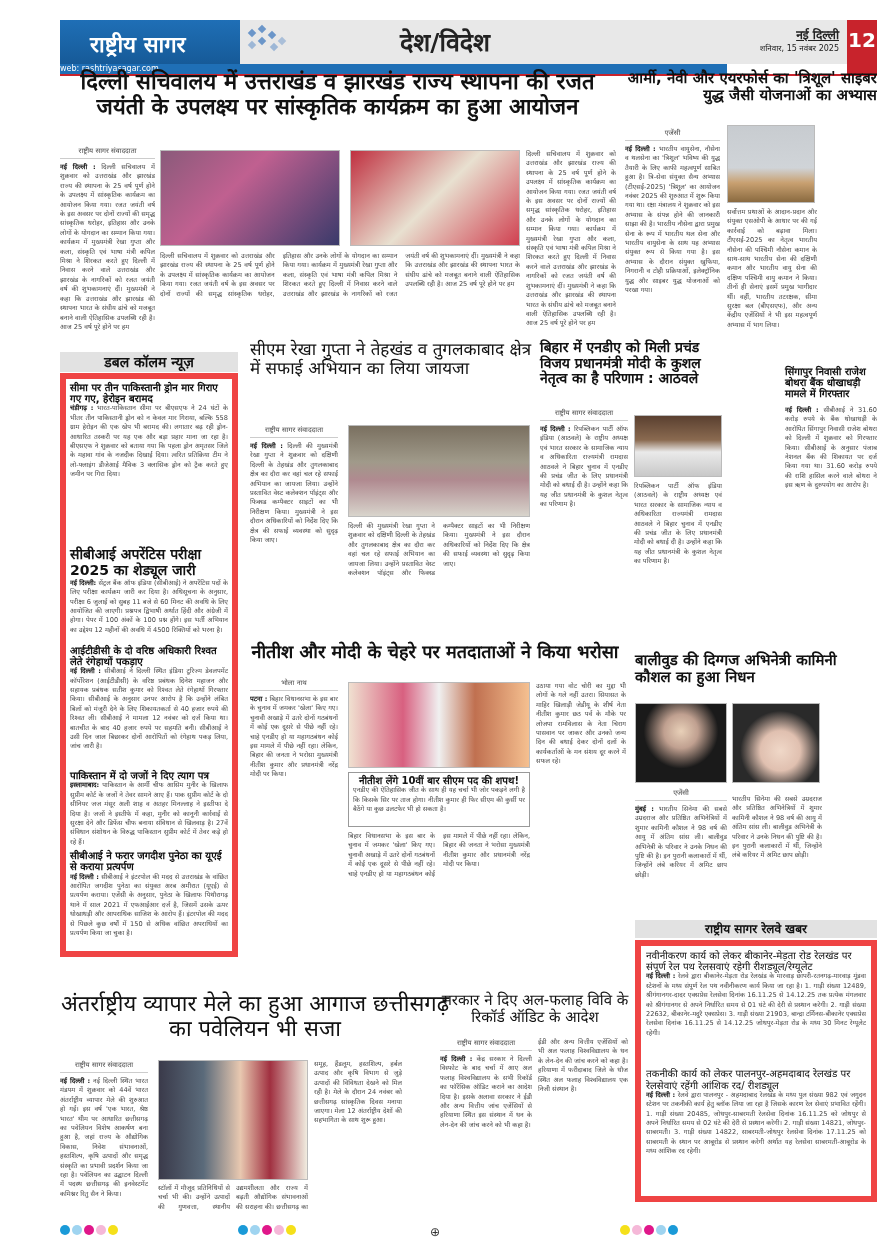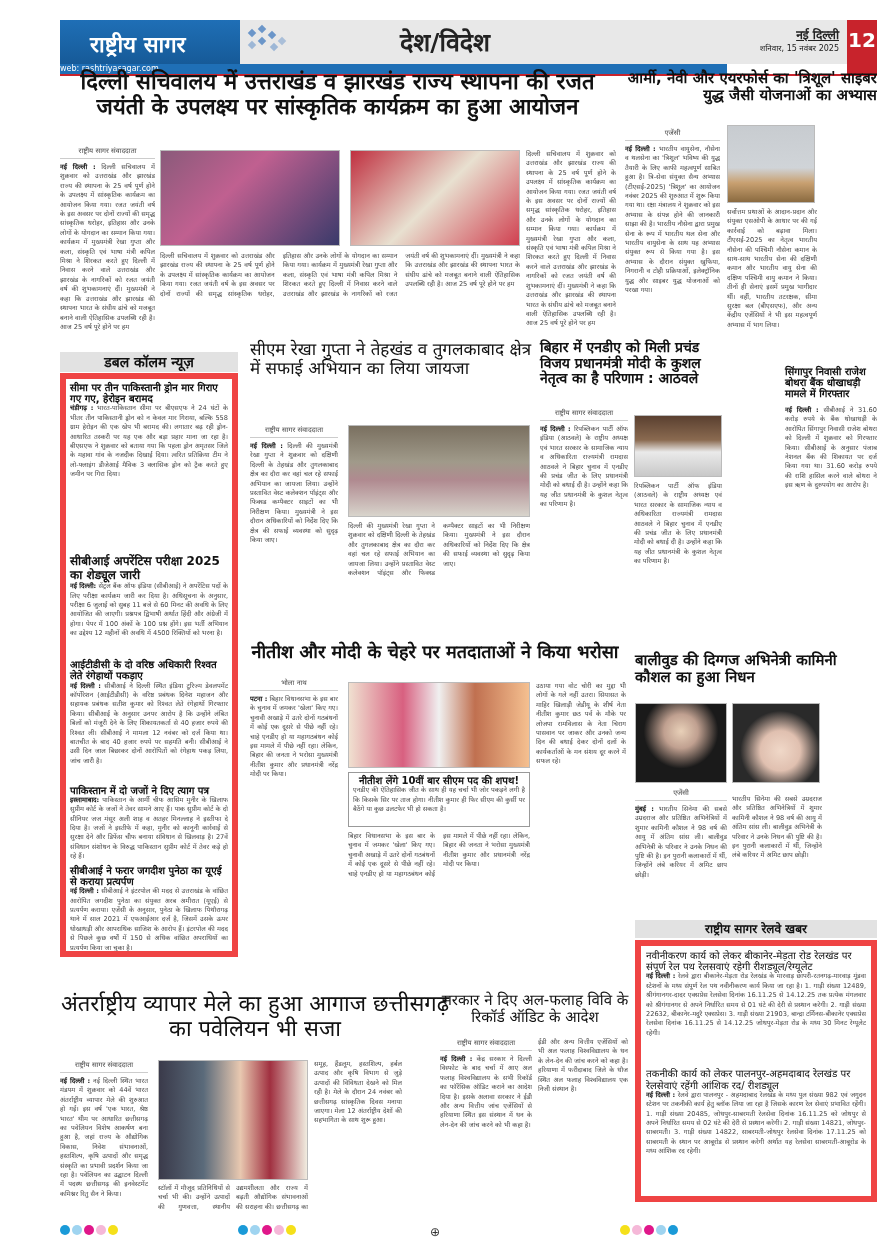--- a/index.html
+++ b/index.html
@@ -66,23 +66,23 @@
   <div class="byline">एजेंसी</div>
   <div class="body" style="height:202px;margin-top:4px"><b>नई दिल्ली :</b> <span>भारतीय वायुसेना, नौसेना व थलसेना का 'त्रिशूल' भविष्य की युद्ध तैयारी के लिए काफी महत्वपूर्ण साबित हुआ है। त्रि-सेवा संयुक्त सैन्य अभ्यास (टीएसई-2025) 'त्रिशूल' का आयोजन नवंबर 2025 की शुरुआत में शुरू किया गया था। रक्षा मंत्रालय ने शुक्रवार को इस अभ्यास के संपन्न होने की जानकारी साझा की है। भारतीय नौसेना द्वारा प्रमुख सेना के रूप में भारतीय थल सेना और भारतीय वायुसेना के साथ यह अभ्यास संयुक्त रूप से किया गया है। इस अभ्यास के दौरान संयुक्त खुफिया, निगरानी व टोही प्रक्रियाओं, इलेक्ट्रॉनिक युद्ध और साइबर युद्ध योजनाओं को परखा गया।</span></div>
  </div>
  <div class="photo" style="left:667px;top:105px;width:88px;height:78px;background:linear-gradient(180deg,#c8ccd0 0%,#d0d4d8 55%,#c8a070 75%,#8a6a40)"></div>
  <div class="body abs" style="left:667px;top:188px;width:90px;height:125px">सर्वोत्तम प्रथाओं के आदान-प्रदान और संयुक्त एसओपी के आधार पर की गई कार्रवाई को बढ़ावा मिला। टीएसई-2025 का नेतृत्व भारतीय नौसेना की पश्चिमी नौसेना कमान के साथ-साथ भारतीय सेना की दक्षिणी कमान और भारतीय वायु सेना की दक्षिण पश्चिमी वायु कमान ने किया। तीनों ही सेनाएं इसमें प्रमुख भागीदार थीं। वहीं, भारतीय तटरक्षक, सीमा सुरक्षा बल (बीएसएफ), और अन्य केंद्रीय एजेंसियों ने भी इस महत्वपूर्ण अभ्यास में भाग लिया।</div>
 
  <div class="boxhead" style="left:0;top:332px;width:178px;height:20px;line-height:20px">डबल कॉलम न्यूज़</div>
  <div class="box" style="left:0;top:353px;width:178px;height:584px;padding:3px 4px;overflow:hidden">
   <div class="hl" style="font-size:10px">सीमा पर तीन पाकिस्तानी ड्रोन मार गिराए गए गए, हेरोइन बरामद</div>
   <div class="body" style="height:140px"><b>चंडीगढ़ :</b> <span>भारत-पाकिस्तान सीमा पर बीएसएफ ने 24 घंटों के भीतर तीन पाकिस्तानी ड्रोन को न केवल मार गिराया, बल्कि 558 ग्राम हेरोइन की एक खेप भी बरामद की। लगातार बढ़ रही ड्रोन-आधारित तस्करी पर यह एक और बड़ा प्रहार माना जा रहा है। बीएसएफ ने शुक्रवार को बताया गया कि पहला ड्रोन अमृतसर जिले के महावा गांव के नजदीक दिखाई दिया। त्वरित प्रतिक्रिया टीम ने लो-फ्लाइंग डीजेआई मैविक 3 क्लासिक ड्रोन को ट्रैक करते हुए जमीन पर गिरा दिया।</span></div>
-  <div class="hl" style="font-size:12px;margin-top:11px">सीबीआई अपरेंटिस परीक्षा 2025 का शेड्यूल जारी</div>
+  <div class="hl" style="font-size:14px;margin-top:3px">सीबीआई अपरेंटिस परीक्षा 2025 का शेड्यूल जारी</div>
   <div class="body" style="height:56px"><b>नई दिल्ली:</b> <span>सेंट्रल बैंक ऑफ इंडिया (सीबीआई) ने अपरेंटिस पदों के लिए परीक्षा कार्यक्रम जारी कर दिया है। अधिसूचना के अनुसार, परीक्षा 6 जुलाई को सुबह 11 बजे से 60 मिनट की अवधि के लिए आयोजित की जाएगी। प्रश्नपत्र द्विभाषी अर्थात हिंदी और अंग्रेजी में होगा। पेपर में 100 अंकों के 100 प्रश्न होंगे। इस भर्ती अभियान का उद्देश्य 12 महीनों की अवधि में 4500 रिक्तियों को भरना है।</span></div>
-  <div class="hl" style="font-size:10px;margin-top:21px">आईटीडीसी के दो वरिष्ठ अधिकारी रिश्वत लेते रंगेहाथों पकड़ाए</div>
+  <div class="hl" style="font-size:10px;margin-top:10px">आईटीडीसी के दो वरिष्ठ अधिकारी रिश्वत लेते रंगेहाथों पकड़ाए</div>
   <div class="body" style="height:100px"><b>नई दिल्ली :</b> <span>सीबीआई ने दिल्ली स्थित इंडिया टूरिज्म डेवलपमेंट कॉर्पोरेशन (आईटीडीसी) के वरिष्ठ प्रबंधक दिनेश महाजन और सहायक प्रबंधक सतीश कुमार को रिश्वत लेते रंगेहाथों गिरफ्तार किया। सीबीआई के अनुसार उनपर आरोप है कि उन्होंने लंबित बिलों को मंजूरी देने के लिए शिकायतकर्ता से 40 हजार रुपये की रिश्वत ली। सीबीआई ने मामला 12 नवंबर को दर्ज किया था। बातचीत के बाद 40 हजार रुपये पर सहमति बनी। सीबीआई ने उसी दिन जाल बिछाकर दोनों आरोपितों को रंगेहाथ पकड़ लिया, जांच जारी है।</span></div>
   <div class="hl" style="font-size:10px;margin-top:3px">पाकिस्तान में दो जजों ने दिए त्याग पत्र</div>
   <div class="body" style="height:66px"><b>इस्लामाबाद:</b> <span>पाकिस्तान के आर्मी चीफ आसिम मुनीर के खिलाफ सुप्रीम कोर्ट के जजों ने तेवर सामने आए हैं। पाक सुप्रीम कोर्ट के दो सीनियर जज मंसूर अली शाह व अतहर मिनल्लाह ने इस्तीफा दे दिया है। जजों ने इस्तीफे में कहा, मुनीर को कानूनी कार्रवाई से सुरक्षा देने और डिफेंस चीफ बनाया संविधान से खिलवाड़ है। 27वें संविधान संशोधन के विरुद्ध पाकिस्तान सुप्रीम कोर्ट में तेवर कड़े हो रहे हैं।</span></div>
   <div class="hl" style="font-size:10px;margin-top:3px">सीबीआई ने फरार जगदीश पुनेठा का यूएई से कराया प्रत्यर्पण</div>
   <div class="body" style="height:70px"><b>नई दिल्ली :</b> <span>सीबीआई ने इंटरपोल की मदद से उत्तराखंड के वांछित आरोपित जगदीश पुनेठा का संयुक्त अरब अमीरात (यूएई) से प्रत्यर्पण कराया। एजेंसी के अनुसार, पुनेठा के खिलाफ पिथौरागढ़ थाने में साल 2021 में एफआईआर दर्ज है, जिसमें उसके ऊपर धोखाधड़ी और आपराधिक साजिश के आरोप हैं। इंटरपोल की मदद से पिछले कुछ वर्षों में 150 से अधिक वांछित अपराधियों का प्रत्यर्पण किया जा चुका है।</span></div>
  </div>
 
  <div class="abs hl" style="left:190px;top:320px;width:285px;font-size:17px;text-align:left;font-weight:normal">सीएम रेखा गुप्ता ने तेहखंड व तुगलकाबाद क्षेत्र में सफाई अभियान का लिया जायजा</div>
  <div class="abs" style="left:190px;top:405px;width:88px">
   <div class="byline">राष्ट्रीय सागर संवाददाता</div>

